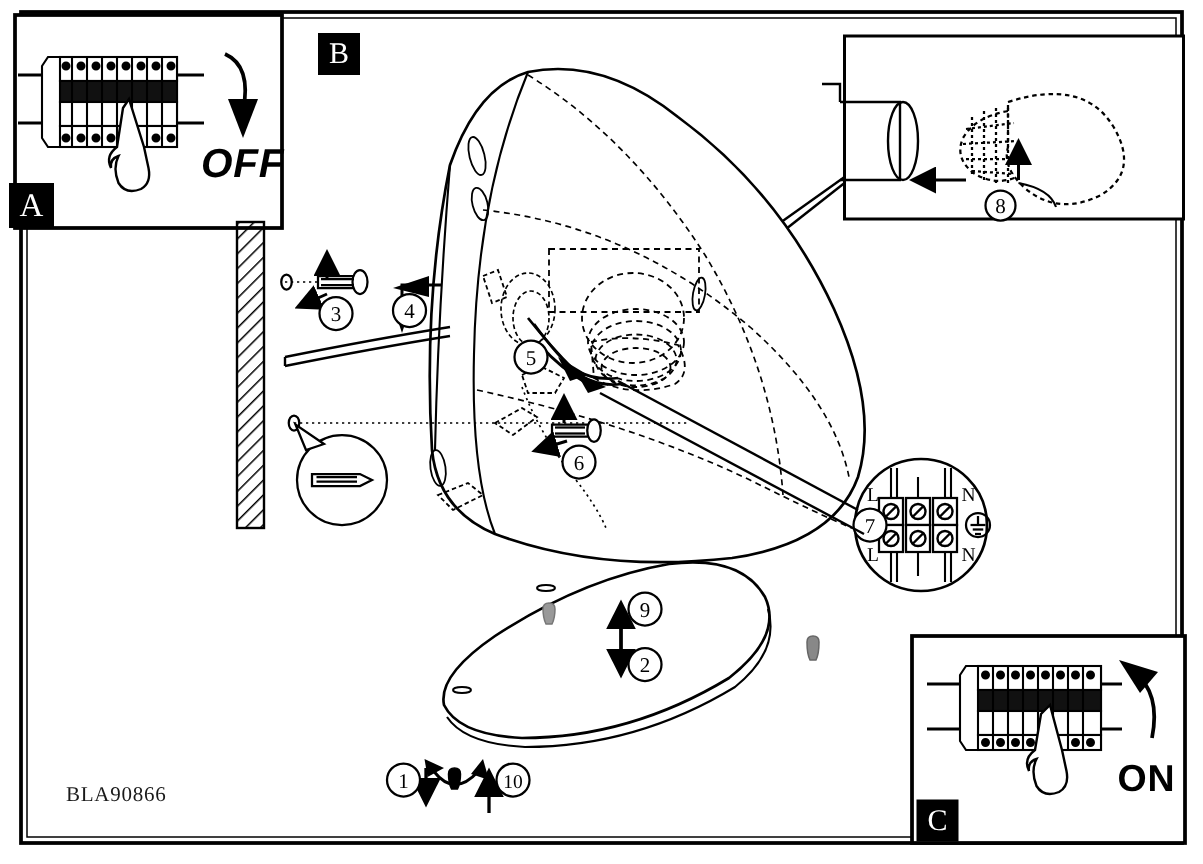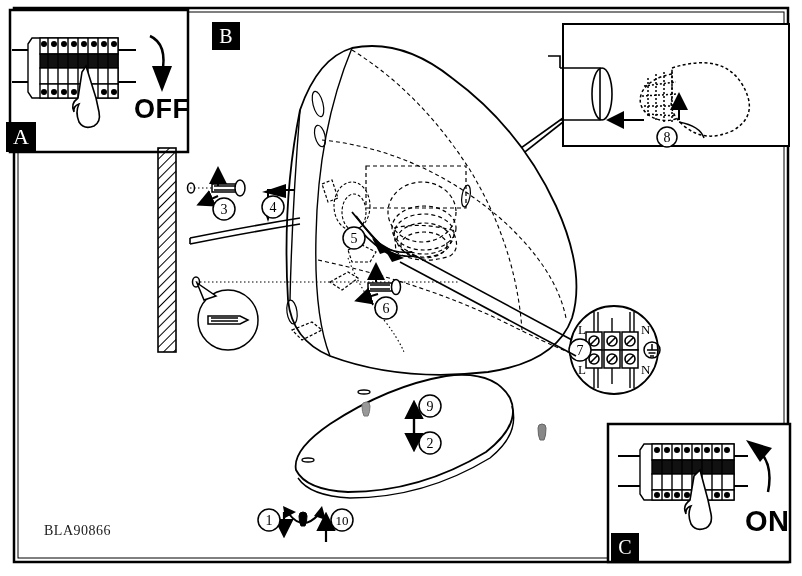--- a/index.html
+++ b/index.html
@@ -7,22 +7,22 @@
   #page{position:relative;width:802px;height:576px;background:#fff;overflow:hidden;}
   #page svg{position:absolute;left:0;top:0;}
   .lbl{position:absolute;background:#000;color:#fff;display:flex;align-items:center;
        justify-content:center;font-family:"Liberation Serif",serif;font-weight:400;}
   #lblA{left:6px;top:122px;width:30px;height:30px;font-size:22px;}
   #lblB{left:212px;top:22px;width:28px;height:28px;font-size:20px;}
   #lblC{left:611px;top:533px;width:28px;height:28px;font-size:20px;}
   #code{position:absolute;left:44px;top:523px;font-size:14px;color:#1a1a1a;
         font-family:"Liberation Serif",serif;letter-spacing:.5px;}
   #offTxt{position:absolute;left:134px;top:94px;font-size:27px;font-weight:bold;
-          font-family:"Liberation Sans",sans-serif;letter-spacing:.5px;}
-  #onTxt{position:absolute;left:745px;top:505px;font-size:29px;font-weight:bold;
+          font-family:"Liberation Sans",sans-serif;letter-spacing:.5px;font-style:italic;}
+  #onTxt{position:absolute;left:745px;top:505px;font-size:25px;font-weight:bold;
          font-family:"Liberation Sans",sans-serif;letter-spacing:.5px;}
 </style>
 </head>
 <body>
 
 <div id="page">
 
 <svg width="802" height="576" viewBox="0 0 802 576">
   <defs>
     <pattern id="hatch" width="7" height="7" patternUnits="userSpaceOnUse" patternTransform="rotate(45)">

